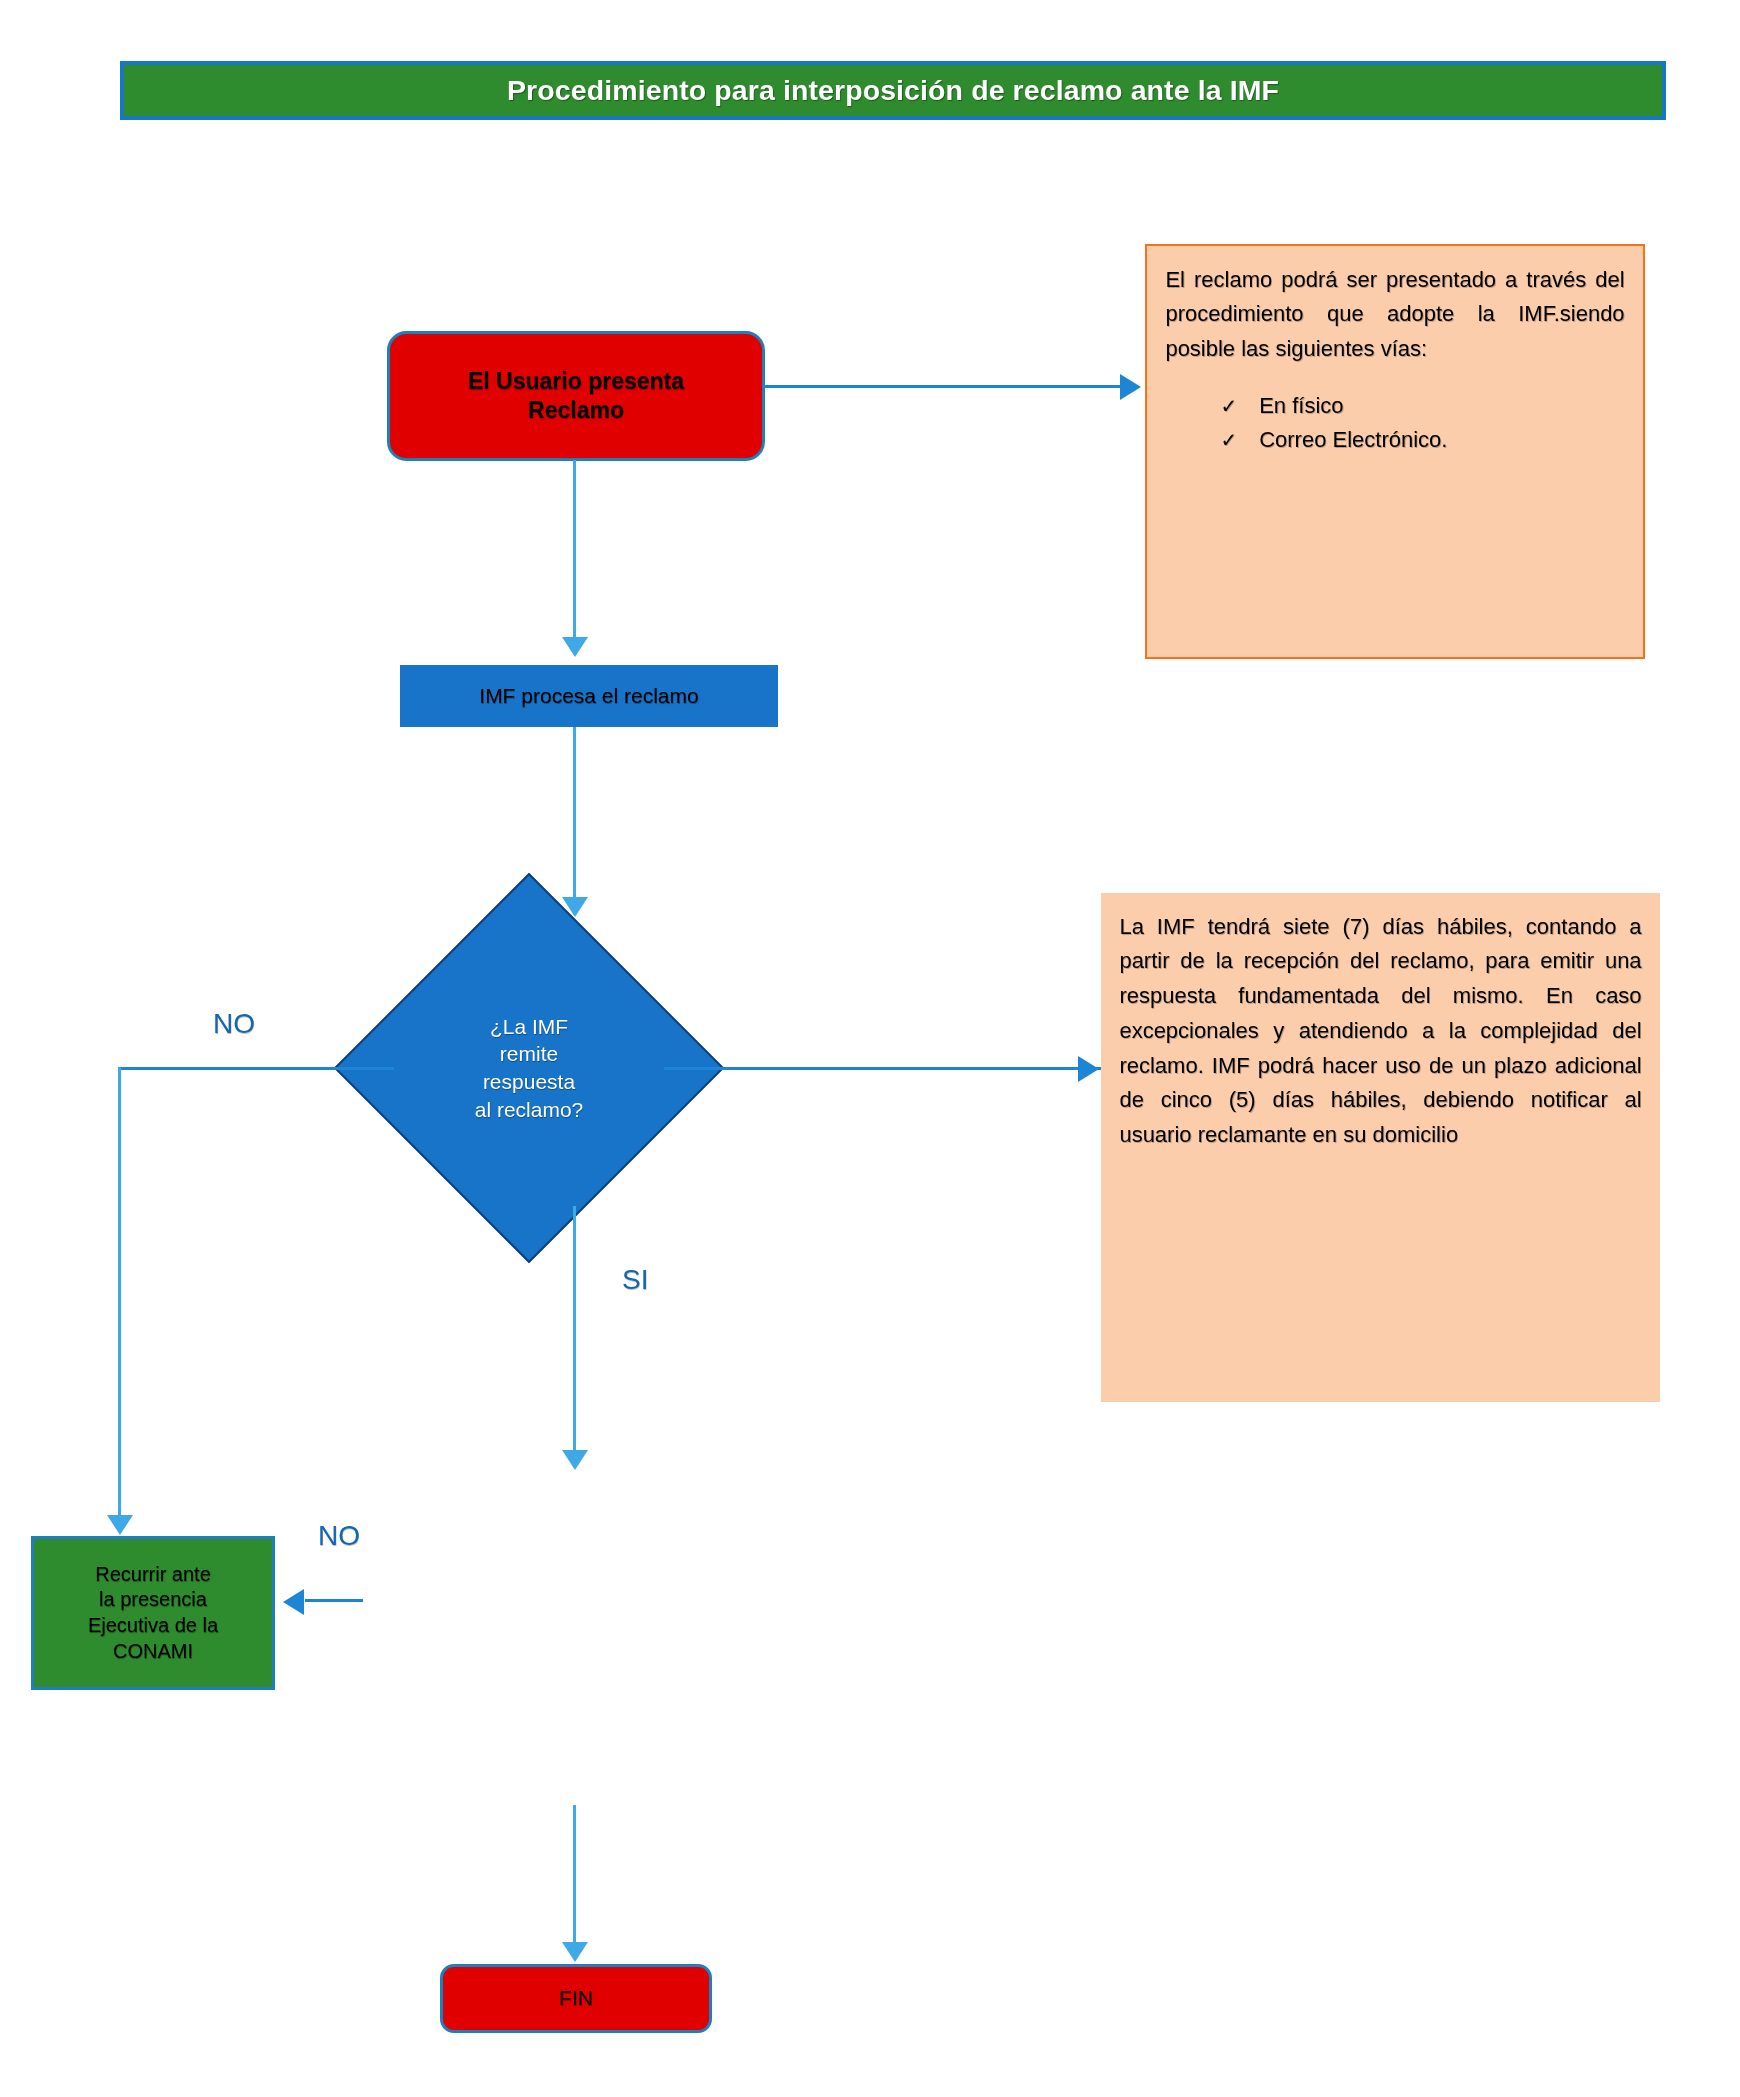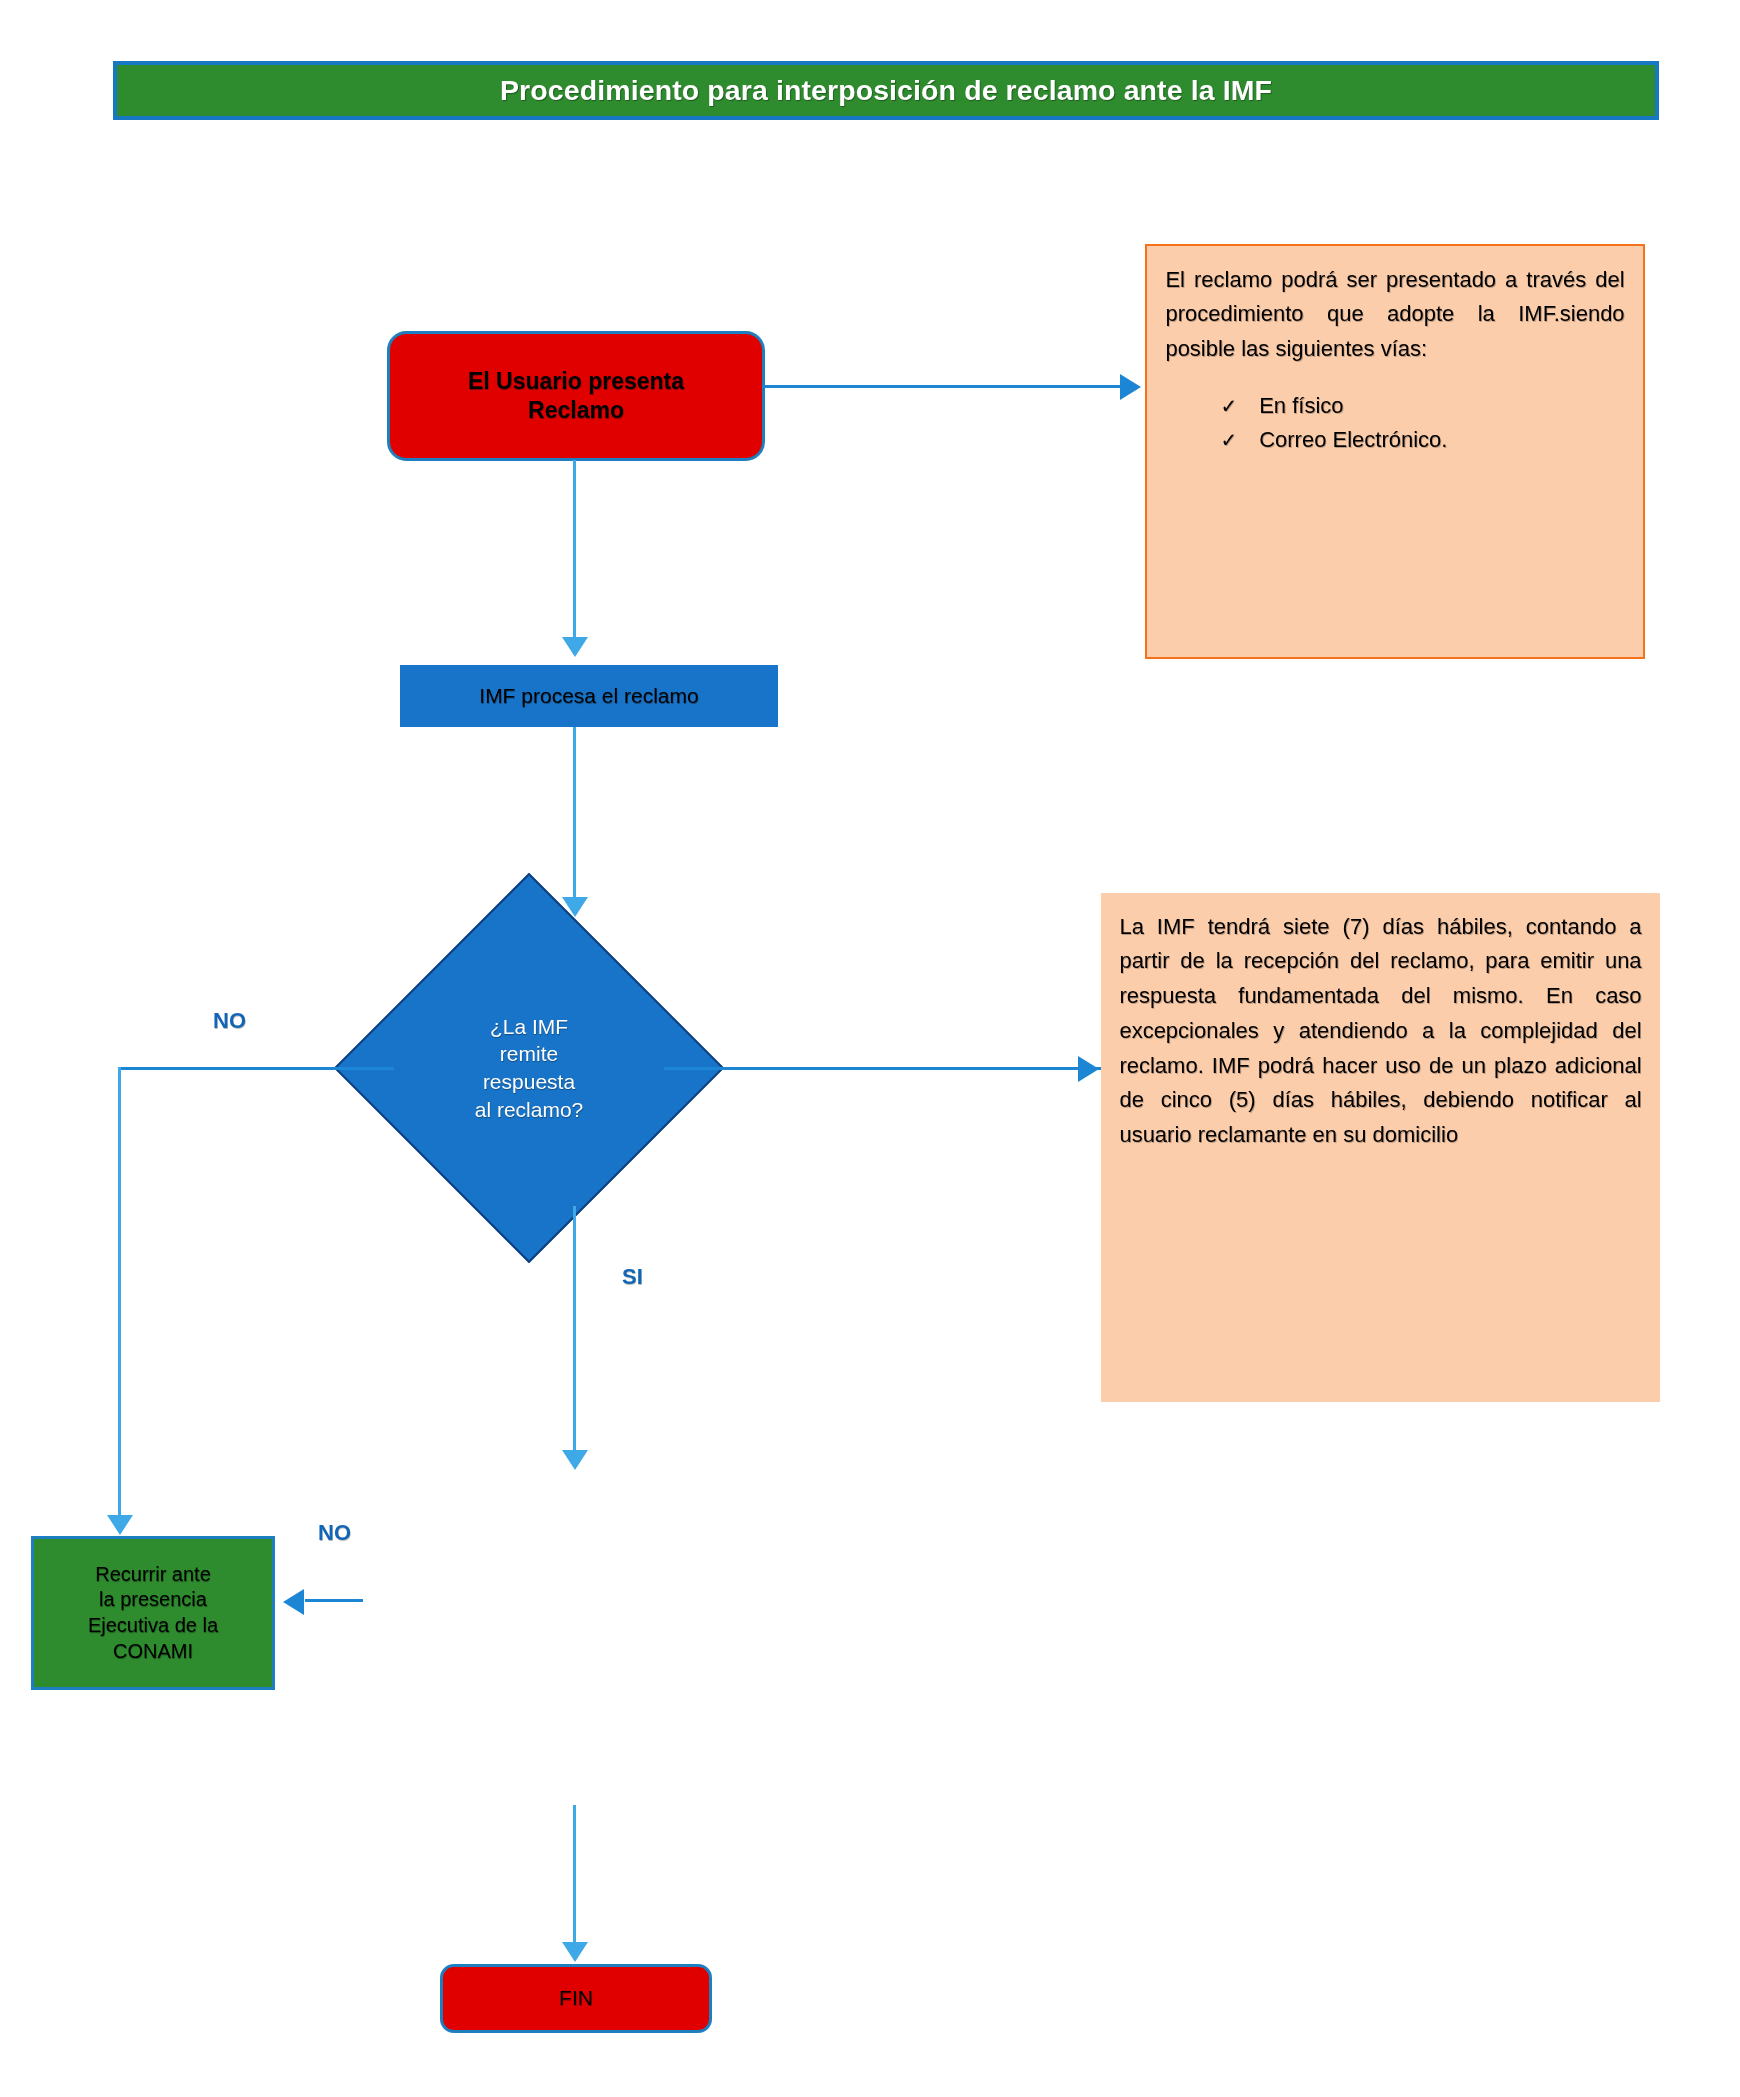--- a/index.html
+++ b/index.html
@@ -14,21 +14,21 @@
     position: relative;
     width: 1741px;
     height: 2097px;
     background: #ffffff;
     overflow: hidden;
   }
 
   
   #title-banner {
     position: absolute;
-    left: 113px;
+    left: 120px;
     top: 61px;
     width: 1546px;
     height: 59px;
     background: #2E8B2E;
     border: 4.6px solid #1678C2;
     box-sizing: border-box;
     display: flex;
     align-items: center;
     justify-content: center;
   }
@@ -169,22 +169,22 @@
     width: 0; height: 0;
     border-top: 13px solid transparent;
     border-bottom: 13px solid transparent;
     border-right: 21px solid #1C86D4;
   }
 
   
   .edge-label {
     position: absolute;
     color: #1266B5;
-    font-size: 22px;
-    font-weight: bold;
+    font-size: 28px;
+    font-weight: normal;
     text-shadow: 0.5px 0.5px 0.5px rgba(0,0,0,.25);
   }
 </style>
 </head>
 <body>
 
 <div id="page">
 
   <div id="title-banner">
     <span class="txt">Procedimiento para interposición de reclamo ante la IMF</span>

